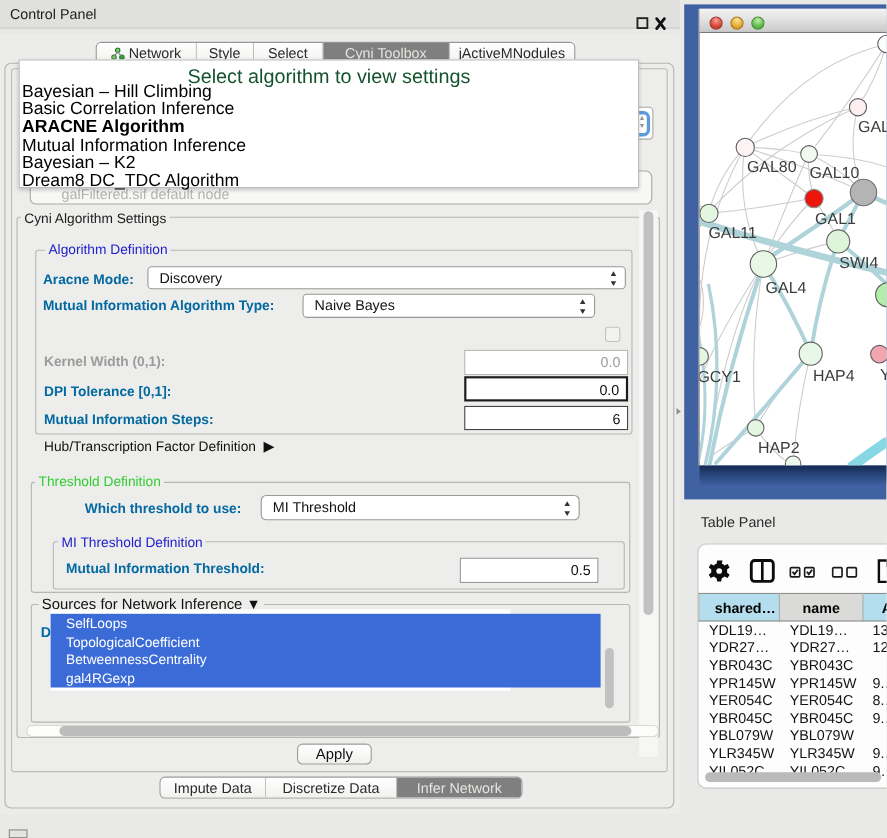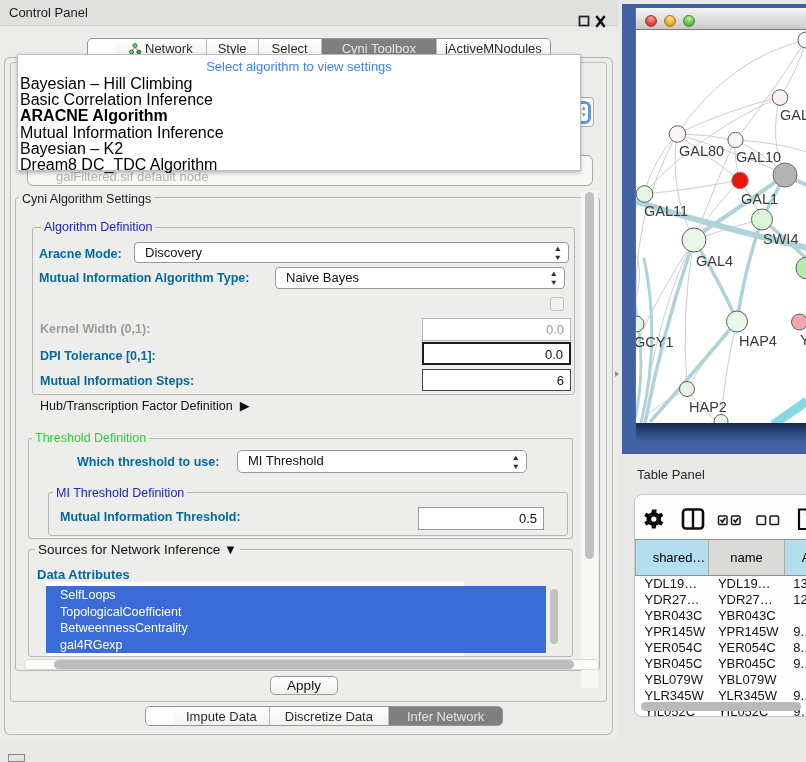--- a/index.html
+++ b/index.html
@@ -8,45 +8,45 @@
 .abs { position:absolute; }
 
 
 #titlebar { left:0; top:5; width:618px; height:26px; background:#e0e0de; border-bottom:1px solid #cbcbc9; }
 #titlebar .t { position:absolute; left:9px; top:5px; font-size:13px; color:#1c1c1c; }
 #cp-body { left:0; top:31px; width:618px; height:709px; background:#ececea; }
 #content-box { left:4px; top:26px; width:609px; height:678px; background:#ececea; border:1px solid #b3b3b1; border-radius:6px; }
 #inner-box { left:10px; top:31px; width:597px; height:640px; background:#ededeb; border:1px solid #bcbcba; border-radius:3px; }
 
 
-.tabbar { display:flex; height:20px; border:1px solid #979797; border-radius:5px; overflow:hidden; background:#fdfdfd;padding-left:28px; }
+.tabbar { display:flex; height:20px; border:1px solid #979797; border-radius:5px; overflow:hidden; background:#fdfdfd; }
 .tabbar .tab { font-size:13px; color:#2a2a2a; padding:1.5px 12px 0 12px; white-space:nowrap; border-right:1px solid #bcbcbc; background:linear-gradient(#ffffff,#f1f1ef); }
 .tabbar .tab:last-child { border-right:none; }
 .tabbar .sel { background:#7f7f7f; color:#e4e4e0; }
 
 
 .gbox { position:absolute; border:1px solid #b6b6b4; border-radius:3px; }
 .glabel { position:absolute; background:#ededeb; padding:0 3px; font-size:12.5px; white-space:nowrap; }
 
 
 .lbl { position:absolute; font-size:12.5px; font-weight:bold; color:#0369a1; white-space:nowrap; }
 .lbl.dis { color:#9b9b9b; }
 .combo { position:absolute; background:#ffffff; border:1px solid #999996; border-radius:4px; font-size:13px; color:#111; }
 .combo .tx { position:absolute; left:10px; top:2px; }
 .combo .ar { position:absolute; right:7px; top:2px; font-size:7.5px; color:#333; line-height:8.5px; text-align:center; transform:scaleX(1.15); }
 .field { position:absolute; background:#fff; font-size:13px; text-align:center; color:#111; }
 .field span { position:absolute; right:6px; top:2px; }
 
 
 #popup { left:17px; top:54px; width:564px; height:117px; background:#ffffff; border:1px solid #bdbdbb; box-shadow:0 2px 4px rgba(0,0,0,0.25); z-index:60; }
-#popup .head { text-align:center; color:#3b82f6; font-size:13px; padding-top:4px; height:20px; }
+#popup .head { text-align:center; color:#14532d; font-size:18px; padding-top:4px; height:20px; }
 #popup .it { font-size:16px; color:#000; height:16.2px; padding-left:2px; white-space:nowrap; }
 
 
-#datalist { left:46px; top:551px; width:418px; height:74px; background:#fff; }
+#datalist { left:46px; top:523px; width:418px; height:74px; background:#fff; }
 #datalist .sel { position:absolute; left:0; top:4px; width:500px; height:67px; background:#3a6bd7; }
 #datalist .row { position:absolute; left:14px; color:#fff; font-size:12.5px; }
 
 .sb-v { position:absolute; background:#c1c1c1; border-radius:5px; }
 .sb-h { position:absolute; background:#bcbcbc; border-radius:5px; }
 
 
 #btabs { left:145px; top:706px; }
 
 
@@ -54,21 +54,21 @@
 #netwin { position:absolute; left:635px; top:8px; width:171px; height:415px; background:#fff; border-left:1px solid #6e6e6e; }
 #nettitle { position:absolute; left:0; top:0; width:171px; height:22px; background:linear-gradient(#f3f3f3 0%,#e2e2e2 45%,#c9c9c9 100%); border-bottom:1px solid #787878; }
 .light { position:absolute; top:7px; width:12px; height:12px; border-radius:50%; }
 #winshadow { left:636px; top:423px; width:170px; height:19px; background:linear-gradient(180deg,#13294f 0%,#2c4a82 55%,rgba(64,98,163,0) 100%); }
 
 
 #tpanel { left:620px; top:457px; width:186px; height:305px; background:#e9e9e7; }
 #tpanel .title { position:absolute; left:17px; top:10px; font-size:13px; color:#2a2a2a; }
 #tbox { position:absolute; left:14px; top:37px; width:180px; height:223px; background:#fdfdfd; border:1px solid #c6c6c4; border-radius:8px; }
 table.dt { border-collapse:collapse; table-layout:fixed; width:190px; position:absolute; left:0px; top:44px; font-size:13px; }
-table.dt th { font-weight:normal; height:36px; border:1px solid #a9a9a7; border-top:1px solid #8f8f8d; border-bottom:1px solid #8f8f8d; }
+table.dt th { font-weight:bold; height:25px; border:1px solid #a9a9a7; border-top:1px solid #8f8f8d; border-bottom:1px solid #8f8f8d; }
 table.dt td { height:16px; padding:0 0 0 9px; color:#141414; white-space:nowrap; overflow:hidden; }
 </style>
 </head>
 <body>
 
 <div class="abs" style="left:0;top:0;width:2px;height:5px;background:#777;"></div>
 
 <div id="titlebar" class="abs">
     <span class="t">Control Panel</span>
   <svg class="abs" style="left:578px;top:15px;" width="30" height="13" viewBox="0 0 30 13">
@@ -108,21 +108,21 @@
   <div class="gbox" style="left:32px;top:196px;width:543px;height:168px;"></div>
   <div class="glabel" style="left:41px;top:189px;color:#2222cc;">Algorithm Definition</div>
 
   <div class="lbl" style="left:39px;top:216px;">Aracne Mode:</div>
   <div class="combo" style="left:134px;top:211px;width:435px;height:21px;">
       <span class="tx">Discovery</span>
       <span class="ar">▲<br>▼</span>
     </div>
 
   <div class="lbl" style="left:39px;top:240px;">Mutual Information Algorithm Type:</div>
-  <div class="combo" style="left:275px;top:236px;width:290px;height:22px;">
+  <div class="combo" style="left:275px;top:236px;width:266px;height:22px;">
       <span class="tx">Naive Bayes</span>
       <span class="ar">▲<br>▼</span>
     </div>
 
   <div class="abs" style="left:550px;top:266px;width:14px;height:14px;background:#f2f2f0;border:1px solid #c2c2c0;border-radius:3px;"></div>
 
   <div class="lbl dis" style="left:40px;top:291px;">Kernel Width (0,1):</div>
   <div class="field" style="left:422px;top:287px;width:149px;height:23px;border:1px solid #b5b5b3;">
       <span style="color:#9b9b9b;top:3px;">0.0</span>
     </div>

